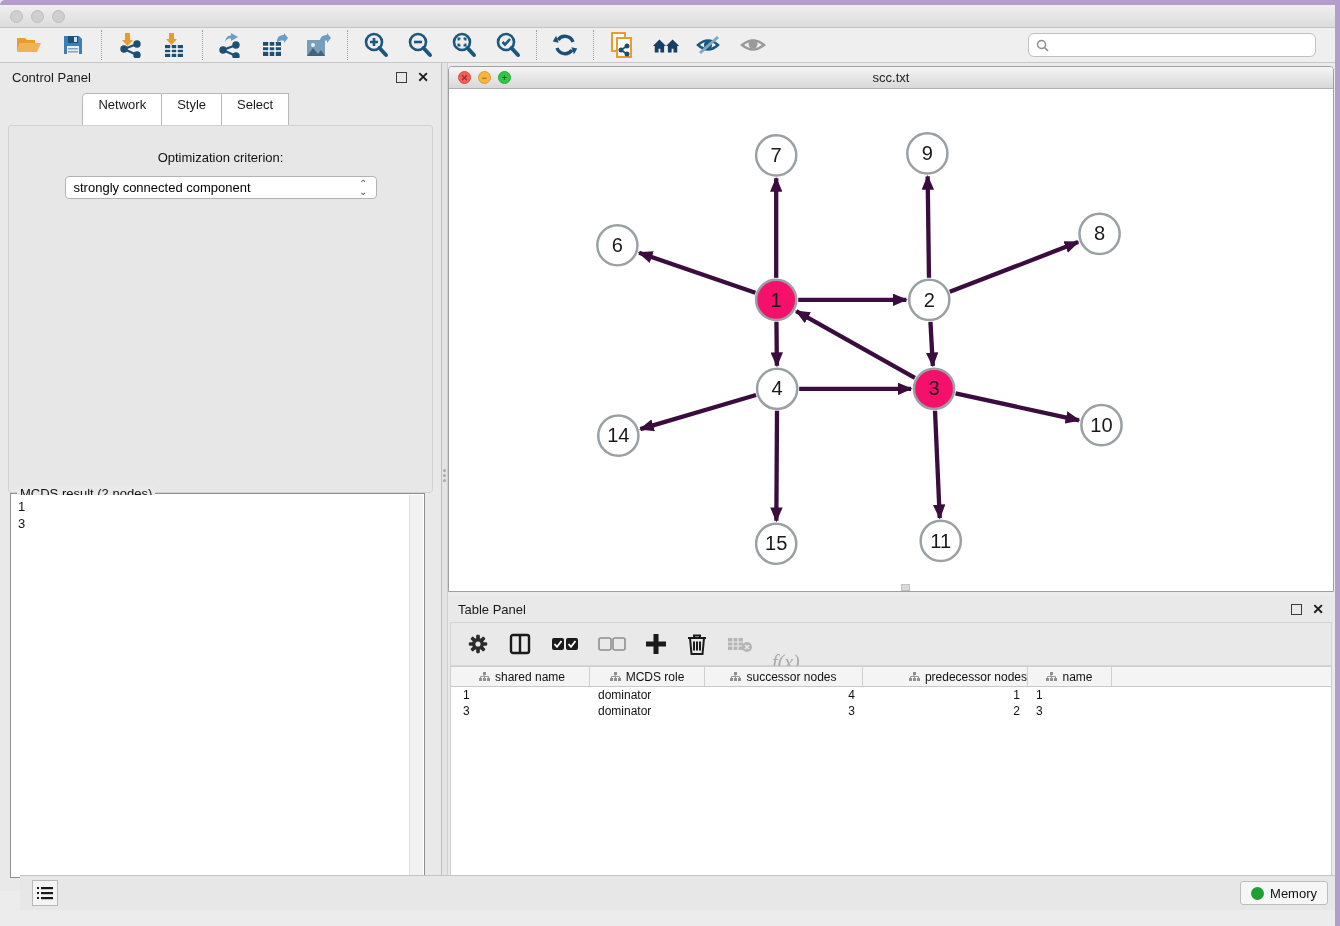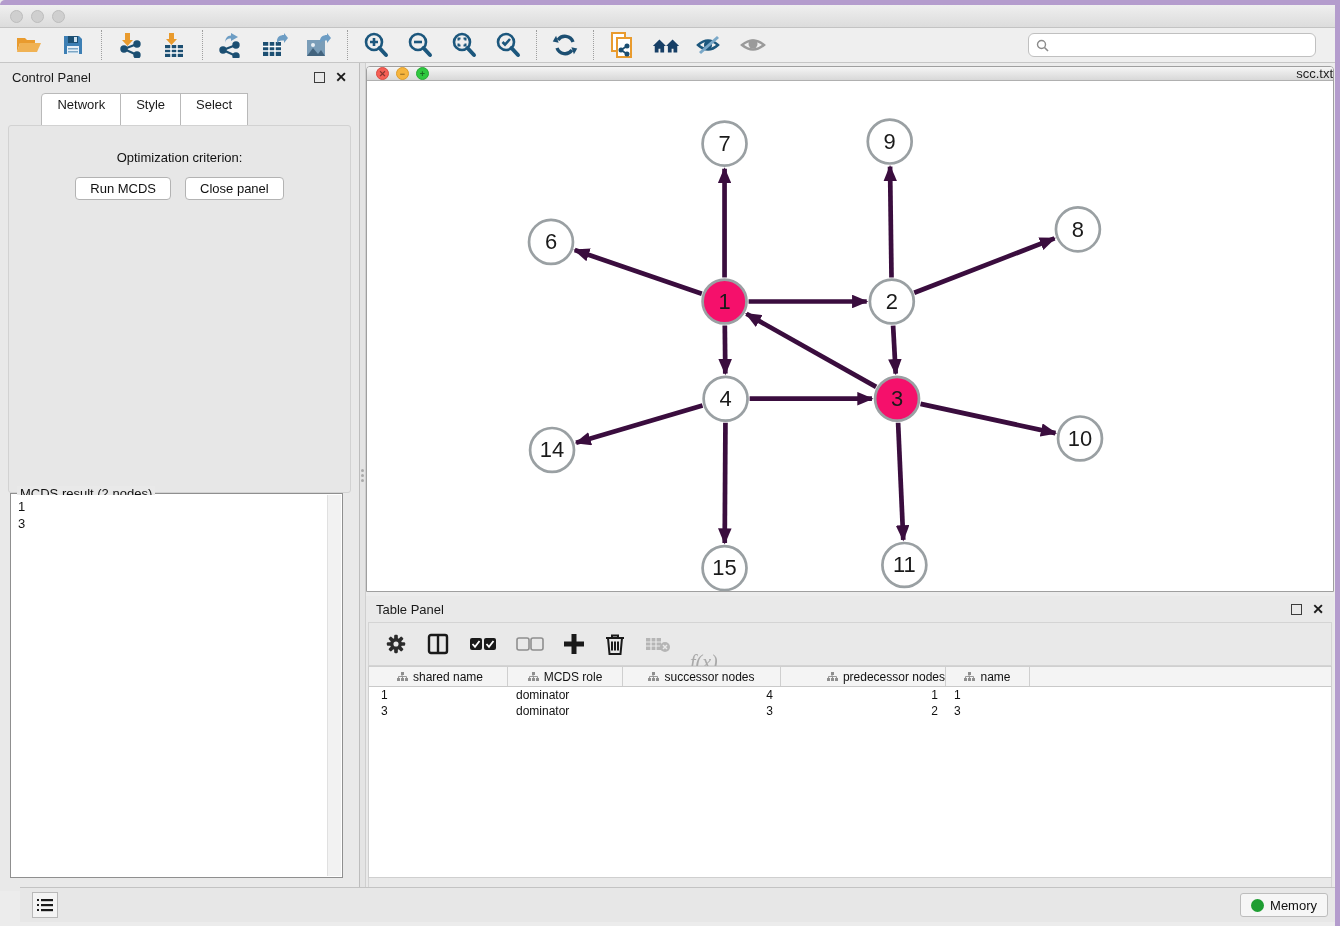--- a/index.html
+++ b/index.html
@@ -25,21 +25,21 @@
   .tb-sep { width:1px; height:30px; border-left:1px dotted #9f9f9f; }
   .tb-btn { width:30px; height:28px; display:flex; align-items:center; justify-content:center; cursor:pointer; }
   .searchbox { margin-left:auto; margin-right:14px; width:288px; height:24px; background:#fff;
     border:1px solid #c0c0c0; border-radius:6px; display:flex; align-items:center; padding:0 7px; gap:5px;}
   .searchbox input { border:none; outline:none; flex:1; font-size:12px; background:transparent; font-family:"Liberation Sans",sans-serif;}
 
   
   .main { position:absolute; top:63px; left:0; right:0; bottom:35px; display:flex; }
 
   
-  .control-panel { width:360px; background:#e9e9e9; border-right:1px solid #bdbdbd; position:relative; }
+  .control-panel { width:442px; background:#e9e9e9; border-right:1px solid #bdbdbd; position:relative; }
   .cp-header { height:28px; display:flex; align-items:center; padding:0 12px; }
   .cp-title { font-size:13px; color:#1a1a1a; }
   .win-ctrls { margin-left:auto; display:flex; gap:10px; align-items:center; }
   .float-btn { width:11px; height:11px; border:1.5px solid #3c3c3c; background:transparent; display:inline-block; }
   .close-btn { font-size:14px; font-weight:bold; color:#1a1a1a; line-height:11px; cursor:pointer;}
   .cp-tabs { display:flex; justify-content:center; margin-top:2px; }
   .cp-tabs .tab, .tp-tabs .tab { font-size:13px; padding:3px 15px; background:#fff; border:1px solid #b9b9b9;
     border-left:none; color:#1a1a1a; cursor:pointer; }
   .cp-tabs .tab:first-child, .tp-tabs .tab:first-child { border-left:1px solid #b9b9b9; border-radius:4px 0 0 4px; }
   .cp-tabs .tab:last-child, .tp-tabs .tab:last-child { border-radius:0 4px 4px 0; }
@@ -71,21 +71,21 @@
   .net-window { height:526px; margin-top:3px; border:1px solid #9f9f9f; border-radius:4px 4px 0 0;
     display:flex; flex-direction:column; background:#fff; overflow:hidden; }
   .net-titlebar { height:22px; background:linear-gradient(#f5f5f5,#d8d8d8); border-bottom:1px solid #b0b0b0;
     display:flex; align-items:center; position:relative; }
   .net-lights { display:flex; gap:7px; margin-left:9px; }
   .nlight { width:13px; height:13px; border-radius:50%; display:flex; align-items:center; justify-content:center;
     font-size:9px; font-weight:bold; color:rgba(0,0,0,.45); cursor:pointer; }
   .nlight.red { background:#f55f55; border:1px solid #d94a41;}
   .nlight.yellow { background:#f6b53d; border:1px solid #dd9c2a;}
   .nlight.green { background:#2fc840; border:1px solid #27a935;}
-  .net-title { position:absolute; left:0; right:0; text-align:right; font-size:13px; color:#222; }
+  .net-title { position:absolute; left:0; right:0; text-align:center; font-size:13px; color:#222; }
   .net-canvas { flex:1; position:relative; background:#fff; }
   .canvas-thumb { position:absolute; bottom:0px; left:452px; width:9px; height:7px; background:#d9d9d9; border:1px solid #c2c2c2;}
 
   
   .table-panel { flex:1; margin-top:4px; display:flex; flex-direction:column; background:#e9e9e9; }
   .tp-header { height:26px; display:flex; align-items:center; padding:0 10px; }
   .tp-title { font-size:13px; color:#1a1a1a;}
   .tp-toolbar { height:44px; margin:0 2px; border:1px solid #d4d4d4; background:#e9e9e9;
     display:flex; align-items:center; gap:19px; padding:0 16px; }
   .tp-btn { display:flex; align-items:center; justify-content:center; cursor:pointer; }
@@ -94,21 +94,21 @@
   .tp-cols { display:flex; height:20px; background:#f4f4f4; border-bottom:1px solid #c9c9c9; }
   .tp-col { display:flex; align-items:center; justify-content:center; gap:5px; font-size:12px; color:#111;
     border-right:1px solid #cfcfcf; height:100%; cursor:pointer; }
   .tp-gutter { width:4px; border-right:none; }
   .tp-row { display:flex; height:16px; font-size:12px; color:#111; }
   .tp-cell { padding:1px 8px 0 8px; overflow:hidden; white-space:nowrap; }
   .tp-strip { height:13px; margin:0 2px; background:#e9e9e9; border:1px solid #d4d4d4; border-top:none;}
   .tp-tabs { height:29px; display:flex; justify-content:center; align-items:center; background:#e9e9e9;}
 
   
-  .statusbar { position:absolute; left:0; right:0; bottom:4px; height:35px; background:#e7e7e7;
+  .statusbar { position:absolute; left:0; right:0; bottom:16px; height:35px; background:#e7e7e7;
     border-top:1px solid #c3c3c3; display:flex; align-items:center; padding:0 12px;margin-left:20px; }
   .list-btn { width:26px; height:26px; background:#f4f4f4; border:1px solid #b9b9b9; display:flex;
     align-items:center; justify-content:center; cursor:pointer;}
   .memory-btn { margin-left:auto; height:24px; background:#f6f6f6; border:1px solid #bdbdbd; border-radius:3px;
     display:flex; align-items:center; gap:6px; padding:0 10px; font-size:13px; color:#111; cursor:pointer;}
   .memdot { width:13px; height:13px; border-radius:50%; background:#1f9e33; }
 
   svg.icon { display:block; }
 </style>
 </head>
@@ -307,23 +307,23 @@
         </span>
       </div>
       <div class="cp-tabs" id="cp-tabs">
           <span class="tab">Network</span>
           <span class="tab">Style</span>
           <span class="tab">Select</span>
           <span class="tab active">MCDS</span>
         </div>
       <div class="cp-body">
         <div class="opt-label">Optimization criterion:</div>
-        <div class="cp-buttons">
-          <button>Run MCDS</button>
-          <button>Close panel</button>
+        <div class="opt-select">
+          <span>strongly connected component</span>
+          <span class="stepper">⌃<br>⌄</span>
         </div>
       </div>
       <div class="result-box">
         <span class="result-legend">MCDS result (2 nodes)</span>
         <div class="result-area" id="result-lines">1
 3</div>
         <div class="result-scroll"></div>
       </div>
     </div>
 

